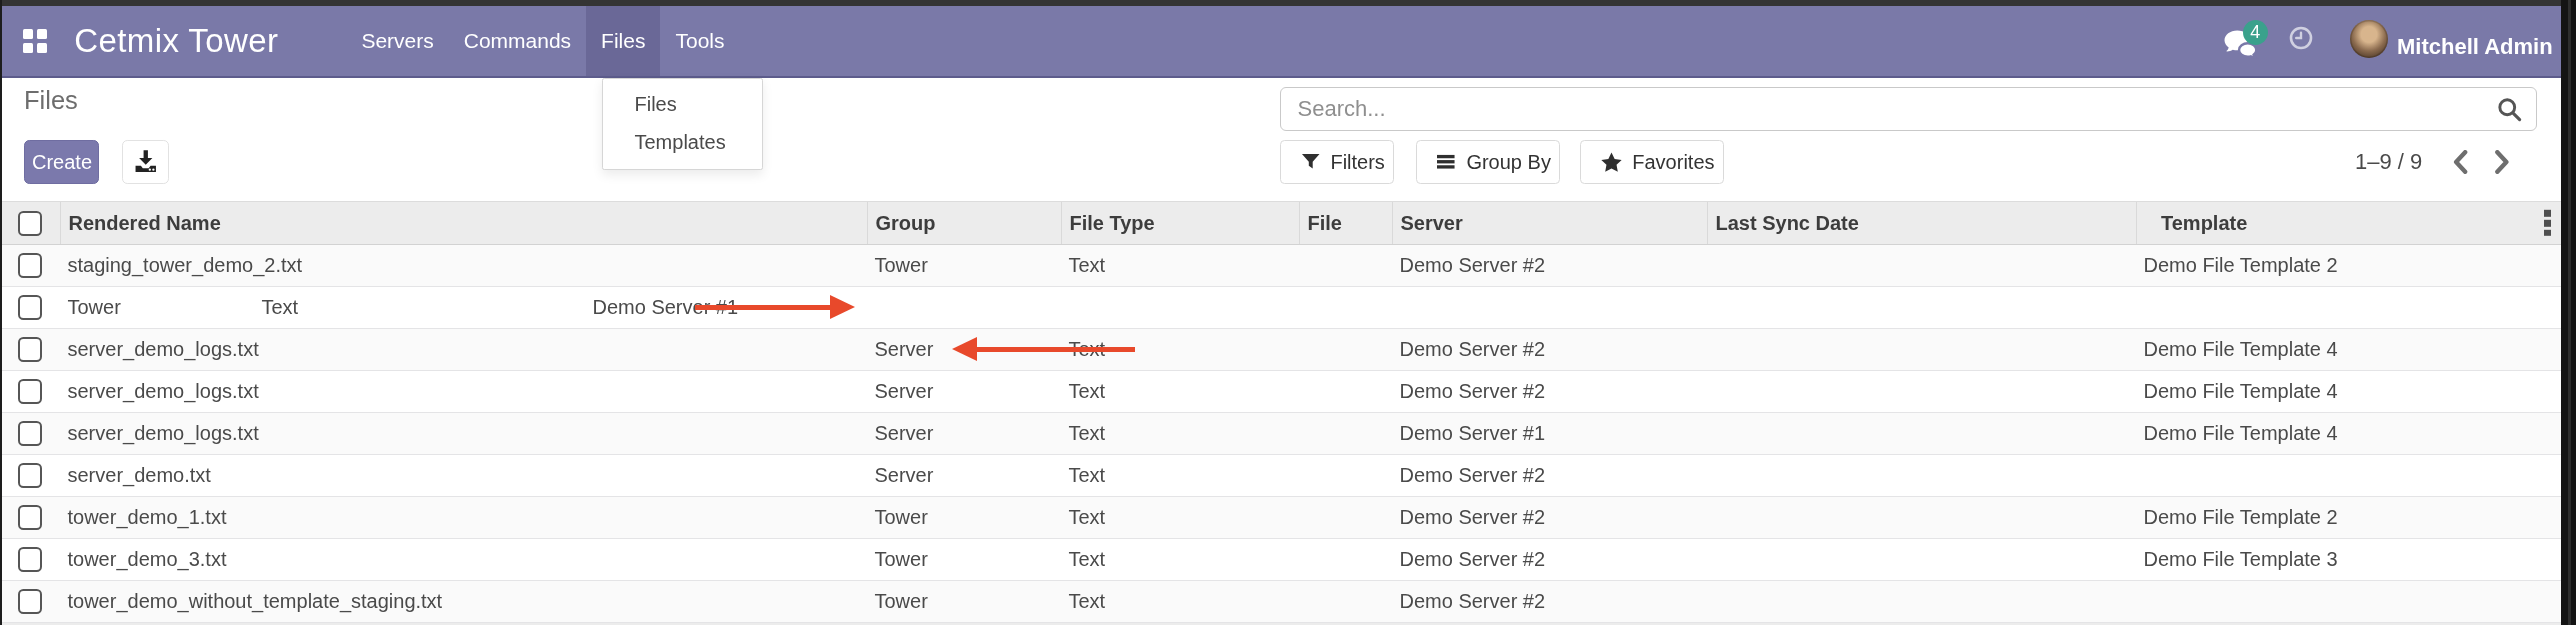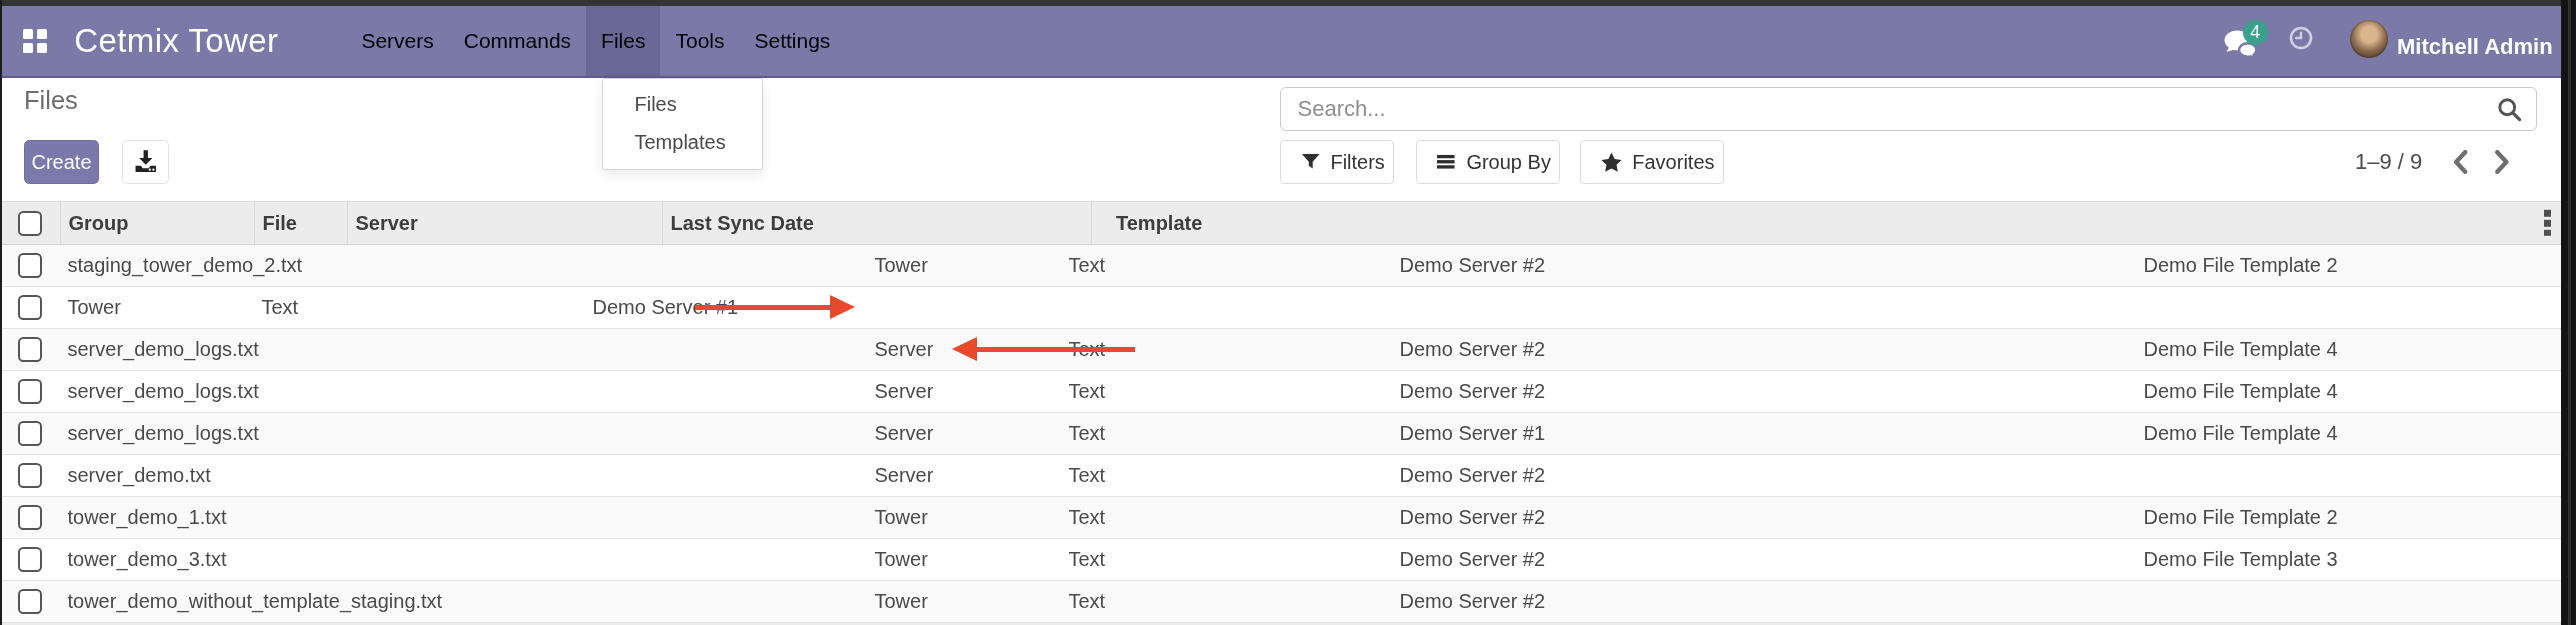--- a/index.html
+++ b/index.html
@@ -12,41 +12,41 @@
   .frame-right{position:absolute;right:0;top:0;width:15px;height:100%;background:#141414;z-index:70;}
   .frame-right::after{content:'';position:absolute;left:6.8px;top:0;width:3px;height:100%;background:#2e2e2e;}
 
   
   .navbar{position:absolute;left:0;top:6px;width:100%;height:72px;background:var(--navbar,#7a79a8);
           border-bottom:2.3px solid #5d5c8c;box-sizing:border-box;display:flex;align-items:center;z-index:20;}
   .apps{margin-left:22.5px;display:grid;grid-template-columns:10.5px 10.5px;gap:3.8px;cursor:pointer;}
   .apps span{width:10.5px;height:10.5px;background:#fff;border-radius:1.5px;}
   .brand{margin-left:27px;font-size:33px;font-weight:500;color:#fff;letter-spacing:0.4px;white-space:nowrap;}
   .menu{display:flex;margin-left:68px;height:70px;align-items:stretch;}
-  .menu-item{display:flex;align-items:center;padding:0 15px;color:#000000;font-size:21px;cursor:pointer;white-space:nowrap;}
+  .menu-item{display:flex;align-items:center;padding:0 15px;color:#ffffff;font-size:21px;cursor:pointer;white-space:nowrap;}
   .menu-item.active{background:var(--navbar_active,#6a6897);}
   .chat{position:absolute;left:2223px;top:22.5px;}
   .badge{position:absolute;left:19.5px;top:-9px;width:25.5px;height:25.5px;border-radius:50%;
          background:var(--badge,#3aa18c);color:#fff;font-size:18px;line-height:25.5px;text-align:center;}
   .clockbtn{position:absolute;left:2289px;top:19.5px;}
   .avatar{position:absolute;left:2350px;top:14.3px;width:38px;height:38px;border-radius:50%;
           background:radial-gradient(circle at 50% 38%, #d8b58d 0 26%, #8a6a4e 55%, #59422f 78%, #7a4f3a 100%);
           box-shadow:inset 0 0 0 1.5px rgba(0,0,0,.15);cursor:pointer;}
   .username{position:absolute;left:2397px;top:6px;height:70px;display:flex;align-items:center;
             color:#fff;font-size:22px;font-weight:600;cursor:pointer;}
 
   
   .dropdown{position:absolute;left:602px;top:78px;width:159px;background:#fff;border:0.8px solid #d6d6d6;
             border-radius:2.3px;box-shadow:0 4.5px 10.5px rgba(0,0,0,.08);padding:6.8px 0;z-index:60;}
   .dd-item{height:38px;display:flex;align-items:center;padding-left:31.5px;font-size:20px;color:#4a4a4a;cursor:pointer;}
 
   
   .page-title{position:absolute;left:24px;top:86px;font-size:25.5px;color:#6d6d6d;}
   .create-btn{position:absolute;left:24px;top:140px;width:75px;height:44px;background:var(--primary,#7b79ac);
-              color:#fff;border:0.8px solid #6f6da1;border-radius:5.3px;font-size:20px;font-family:inherit;cursor:pointer;}
+              color:#fff;border:0.8px solid #6f6da1;border-radius:5.3px;font-size:20px;font-family:inherit;cursor:pointer;text-align:right;}
   .import-btn{position:absolute;left:122px;top:140px;width:47px;height:44px;background:#fff;border:1.5px solid #e2e2e2;
               border-radius:5.3px;display:flex;align-items:center;justify-content:center;box-sizing:border-box;cursor:pointer;}
   .searchbox{position:absolute;left:1280px;top:87px;width:1257px;height:44px;border:1.5px solid #c9c9c9;border-radius:6px;
              box-sizing:border-box;display:flex;align-items:center;background:#fff;}
   .search-placeholder{margin-left:16.5px;font-size:22px;color:#8f8f8f;flex:1;}
   .search-icon{margin-right:13.5px;display:flex;cursor:pointer;}
   .ctl-btn{position:absolute;top:140px;height:44px;background:#fff;border:1.5px solid #dadada;border-radius:4.5px;
            display:flex;align-items:center;justify-content:center;gap:9.8px;font-size:20px;color:#333;
            box-sizing:border-box;cursor:pointer;padding-left:12px;}
   .pager{position:absolute;left:2355px;top:140px;height:44px;display:flex;align-items:center;z-index:10;}
@@ -90,21 +90,20 @@
         <span></span>
       <span></span>
         <span></span>
     </div>
     <div class="brand">Cetmix Tower</div>
     <div class="menu">
         <div class="menu-item">Servers</div>
         <div class="menu-item">Commands</div>
         <div class="menu-item active">Files</div>
         <div class="menu-item">Tools</div>
-        <div class="menu-item">Settings</div>
       </div>
 
     <div class="chat">
       <svg width="36" height="31.5" viewBox="0 0 24 21">
         <path fill="#fff" d="M9.5 1C4.8 1 1 3.9 1 7.5c0 1.9 1.1 3.6 2.8 4.8-.2 1-.9 2-1.7 2.6 1.4.2 3.2-.3 4.4-1.1 1 .3 2 .4 3 .4 4.7 0 8.5-2.9 8.5-6.7S14.2 1 9.5 1z"></path>
         <path fill="#fff" stroke="#7a79a8" stroke-width="1.6" d="M16.5 9.5c-3.2 0-5.8 2-5.8 4.5 0 2.5 2.6 4.5 5.8 4.5.7 0 1.4-.1 2-.3.9.6 2.1 1 3.1.9-.6-.5-1-1.2-1.2-1.9 1.1-.8 1.8-1.9 1.8-3.2 0-2.5-2.5-4.5-5.7-4.5z"></path>
       </svg>
       <span class="badge">4</span>
     </div>
 
@@ -181,21 +180,23 @@
       </svg>
     </button>
   </div>
 
   <div class="table">
     <div class="thead">
       <div class="col-check">
         <div class="cb"></div>
       </div>
 
+      <div class="th" style="width: 807px;">Rendered Name</div>
         <div class="th" style="width: 194px;">Group</div>
+        <div class="th" style="width: 238px;">File Type</div>
         <div class="th" style="width: 93px;">File</div>
         <div class="th" style="width: 315px;">Server</div>
         <div class="th" style="width: 429px;">Last Sync Date</div>
         <div class="th" style="width: 424px; padding-left: 24px;">Template</div>
         <div class="dots">
         <span></span>
           <span></span>
           <span></span>
       </div>
     </div>

